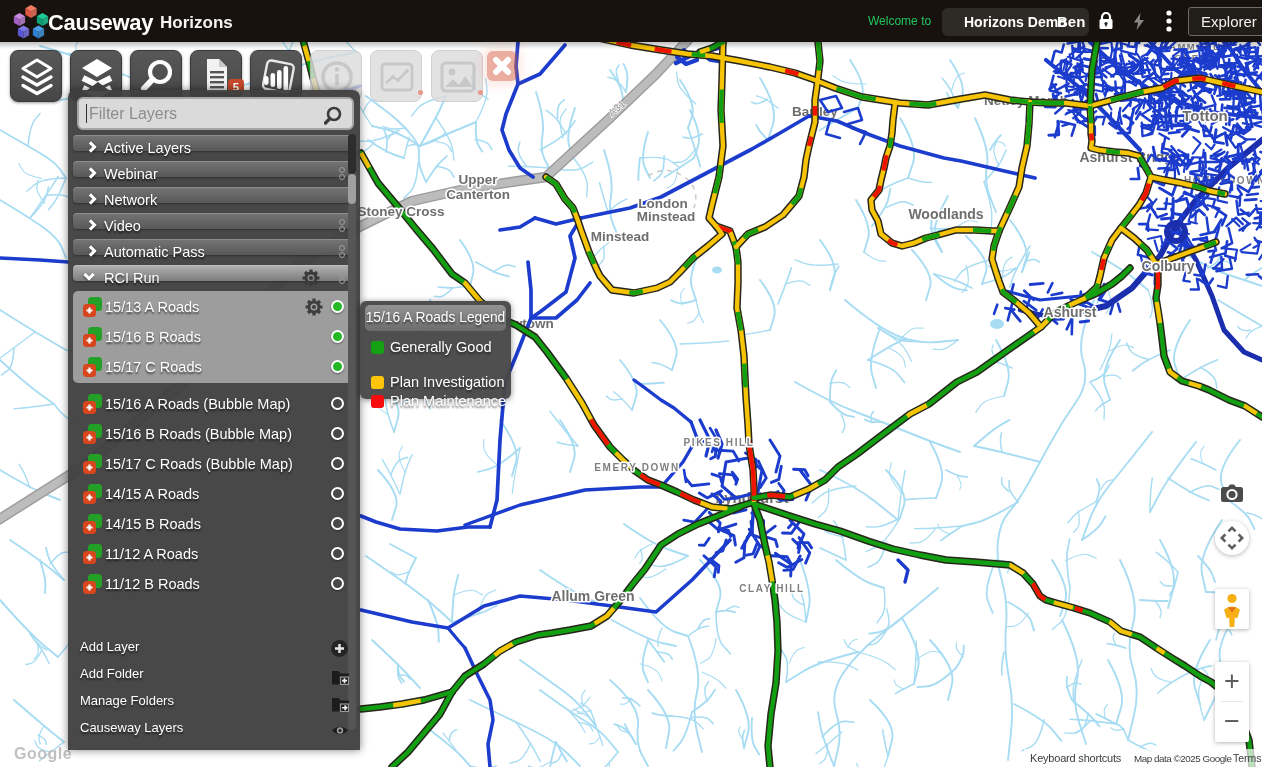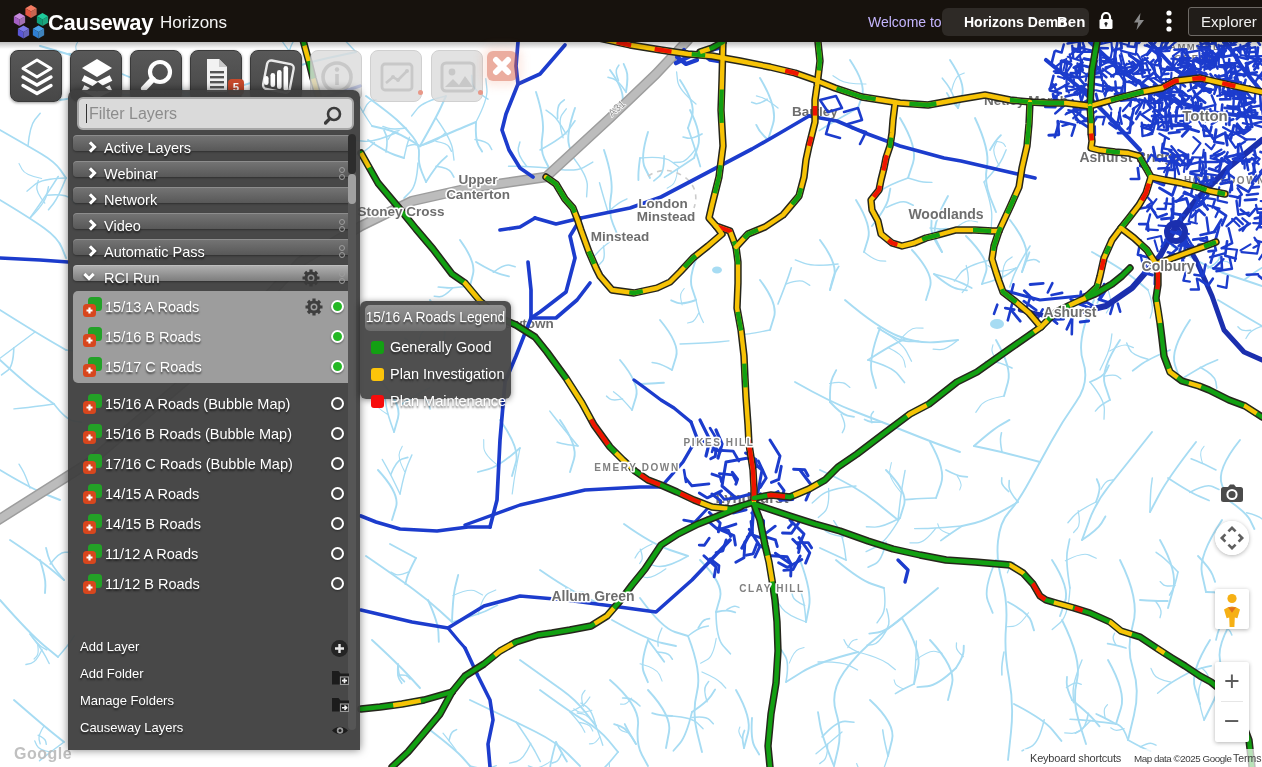--- a/index.html
+++ b/index.html
@@ -1,20 +1,20 @@
 <!DOCTYPE html>
 <html><head><meta charset="utf-8"><style>
 *{margin:0;padding:0;box-sizing:border-box}
 html,body{width:1262px;height:767px;overflow:hidden;font-family:"Liberation Sans",sans-serif}
 #map{position:absolute;left:0;top:0}
 #topbar{position:absolute;left:0;top:0;width:1262px;height:42px;background:#17120d;color:#fff}
 #barshadow{position:absolute;left:0;top:42px;width:1262px;height:7px;background:linear-gradient(rgba(0,0,0,.25),rgba(0,0,0,0))}
 #brand1{position:absolute;left:48px;top:10px;font-size:22px;font-weight:bold;letter-spacing:-0.3px}
-#brand2{position:absolute;left:160px;top:13px;font-size:17px;font-weight:400;color:#f4f4f4}
-.welc{position:absolute;left:868px;top:14px;font-size:14px;color:#c4b5fd}
+#brand2{position:absolute;left:160px;top:13px;font-size:17px;font-weight:700;color:#f4f4f4}
+.welc{position:absolute;left:868px;top:14px;font-size:12px;color:#22c55e}
 .hdemo{position:absolute;left:942px;top:8px;font-size:14px;font-weight:bold;background:#2e2a26;border-radius:6px;padding:6px 22px}
 .ben{position:absolute;left:1057px;top:13px;font-size:15px;font-weight:bold}
 .expl{position:absolute;left:1188px;top:7px;font-size:15px;color:#f0f0f0;border:1px solid #6e6a66;background:#211d19;border-radius:3px;padding:5px 12px}
 .tbtn{position:absolute;top:50px;width:52px;height:52px;border-radius:8px;background:linear-gradient(#585858,#474747);border:1px solid #3a3a3a;box-shadow:0 1px 3px rgba(0,0,0,.4)}
 .tbtn.dis{background:#dcdcdc;border-color:#c6c6c6;opacity:.82;box-shadow:none}
 .badge5{position:absolute;right:-3px;bottom:6px;width:16px;height:16px;background:#c74a2b;color:#fff;border-radius:4px;font-size:11.5px;font-weight:bold;text-align:center;line-height:16px}
 .reddot{position:absolute;width:5px;height:5px;border-radius:50%;background:#e89888}
 #xbtn{position:absolute;left:487px;top:51px;width:30px;height:30px;border-radius:6px;background:rgba(216,98,70,.52);box-shadow:0 0 10px 5px rgba(238,145,115,.2)}
 #panel{position:absolute;left:68px;top:90px;width:292px;height:660px;background:rgba(62,62,62,.95);border-radius:7px 7px 0 0;box-shadow:0 0 8px rgba(0,0,0,.5)}
 #notch{position:absolute;left:18px;top:-8px;width:0;height:0;border-left:12px solid transparent;border-right:12px solid transparent;border-bottom:9px solid #3e3e3e}
@@ -1592,21 +1592,21 @@
         </svg>
         <span class="stxt">15/16 B Roads (Bubble Map)</span>
         <span class="radio"></span>
       </div>
 <div class="srow">
         <svg width="22" height="22" viewBox="0 0 22 22" style="">
           <rect x="6" y="1" width="14" height="14" rx="3.5" fill="#23a127"></rect>
           <rect x="1" y="8" width="13" height="13" rx="3.5" fill="#d8461d"></rect>
           <path d="M7.5,11.5 v6 M4.5,14.5 h6" stroke="#fff" stroke-width="2.2"></path>
         </svg>
-        <span class="stxt">17/16 C Roads (Bubble Map)</span>
+        <span class="stxt">15/17 C Roads (Bubble Map)</span>
         <span class="radio"></span>
       </div>
 <div class="srow">
         <svg width="22" height="22" viewBox="0 0 22 22" style="">
           <rect x="6" y="1" width="14" height="14" rx="3.5" fill="#23a127"></rect>
           <rect x="1" y="8" width="13" height="13" rx="3.5" fill="#d8461d"></rect>
           <path d="M7.5,11.5 v6 M4.5,14.5 h6" stroke="#fff" stroke-width="2.2"></path>
         </svg>
         <span class="stxt">14/15 A Roads</span>
         <span class="radio"></span>
@@ -1672,21 +1672,21 @@
           <path d="M1,8.5 Q9,1 17,8.5 Q9,16 1,8.5 Z" fill="#1c1c1c"></path>
           <circle cx="9" cy="8.5" r="3.2" fill="#9a9a9a"></circle>
           <circle cx="9" cy="8.5" r="1.5" fill="#1c1c1c"></circle>
         </svg>
       </div>
 </div>
   </div>
 <div id="legend">
 <div id="lg-h">15/16 A Roads Legend</div>
 <div class="lg-r" style="top:33px"><span class="sw" style="background:#13a013"></span>Generally Good</div>
-<div class="lg-r" style="top:60px"><span class="sw" style="background:#fcc40a"></span>Plan Investigation</div>
+<div class="lg-r" style="top:68px"><span class="sw" style="background:#fcc40a"></span>Plan Investigation</div>
 <div class="lg-r" style="top:87px"><span class="sw" style="background:#f60c0c"></span>Plan Maintenance</div>
 </div>
 <div id="cam"><svg width="22" height="19" viewBox="0 0 22 19" style="">
       <rect x="0" y="3" width="22" height="15" rx="2.5" fill="#4b4b4b"></rect>
       <path d="M7,3 l2,-2.6 h4 l2,2.6" fill="#4b4b4b"></path>
       <circle cx="11" cy="10.5" r="4.6" fill="none" stroke="#fff" stroke-width="2"></circle>
     </svg></div>
 <div id="fsc"><svg width="34" height="34" viewBox="0 0 34 34" style="">
       <circle cx="17" cy="17" r="17" fill="#fff"></circle>
       <g fill="none" stroke="#5f5f5f" stroke-width="2.6">

